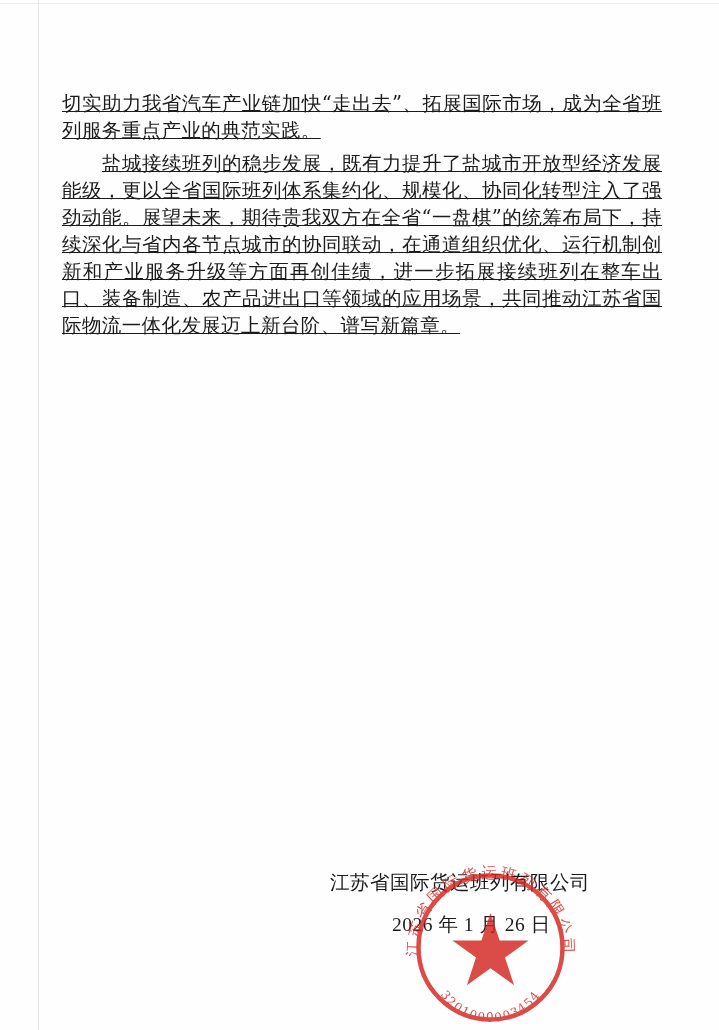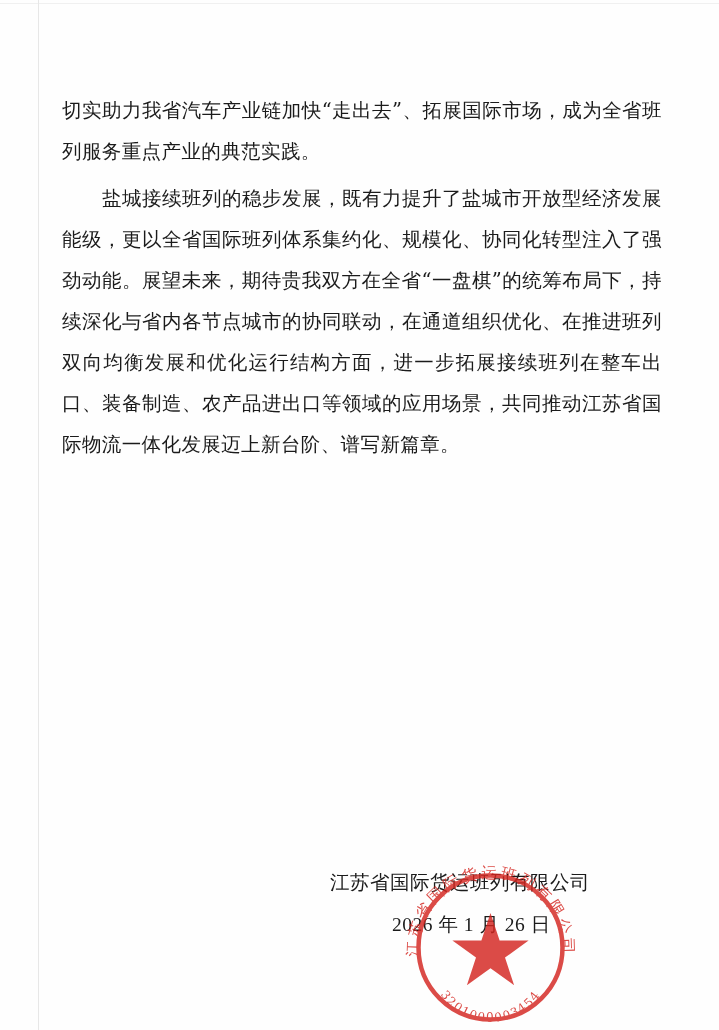--- a/index.html
+++ b/index.html
@@ -36,26 +36,27 @@
   }
   .content {
     position: absolute;
     left: 62px;
     top: 90px;
     width: 600px;
   }
   p.para {
     margin: 0 0 6px 0;
     font-size: 19.5px;
-    line-height: 41px;
+    line-height: 27px;
     color: #1b1b1b;
     text-align: justify;
     text-justify: inter-ideograph;
     letter-spacing: 0.4px;
     font-family: "DejaVu Serif", "Liberation Serif", serif;
+    text-decoration: underline;
   }
   p.indent {
     text-indent: 40px;
   }
   .closing {
     margin-top: 22px;
   }
   .signature-block {
     position: absolute;
     left: 330px;
@@ -93,21 +94,21 @@
 </style>
 </head>
 <body>
 
 <div class="page">
   <div class="scan-edge-top"></div>
   <div class="scan-edge-left"></div>
 
   <div class="content">
     <p class="para">切实助力我省汽车产业链加快“走出去”、拓展国际市场，成为全省班列服务重点产业的典范实践。</p>
-    <p class="para indent">盐城接续班列的稳步发展，既有力提升了盐城市开放型经济发展能级，更以全省国际班列体系集约化、规模化、协同化转型注入了强劲动能。展望未来，期待贵我双方在全省“一盘棋”的统筹布局下，持续深化与省内各节点城市的协同联动，在通道组织优化、在推进班列双向均衡发展和优化运行结构方面，进一步拓展接续班列在整车出口、装备制造、农产品进出口等领域的应用场景，共同推动江苏省国际物流一体化发展迈上新台阶、谱写新篇章。</p>
+    <p class="para indent">盐城接续班列的稳步发展，既有力提升了盐城市开放型经济发展能级，更以全省国际班列体系集约化、规模化、协同化转型注入了强劲动能。展望未来，期待贵我双方在全省“一盘棋”的统筹布局下，持续深化与省内各节点城市的协同联动，在通道组织优化、运行机制创新和产业服务升级等方面再创佳绩，进一步拓展接续班列在整车出口、装备制造、农产品进出口等领域的应用场景，共同推动江苏省国际物流一体化发展迈上新台阶、谱写新篇章。</p>
   </div>
 
   <div class="signature-block">
     <div class="sig-line">江苏省国际货运班列有限公司</div>
     <div class="sig-line sig-date">2026 年 1 月 26 日</div>
   </div>
 
   <div class="seal">
     <svg width="185" height="185" viewBox="0 0 185 185" xmlns="http://www.w3.org/2000/svg">
       <defs>

